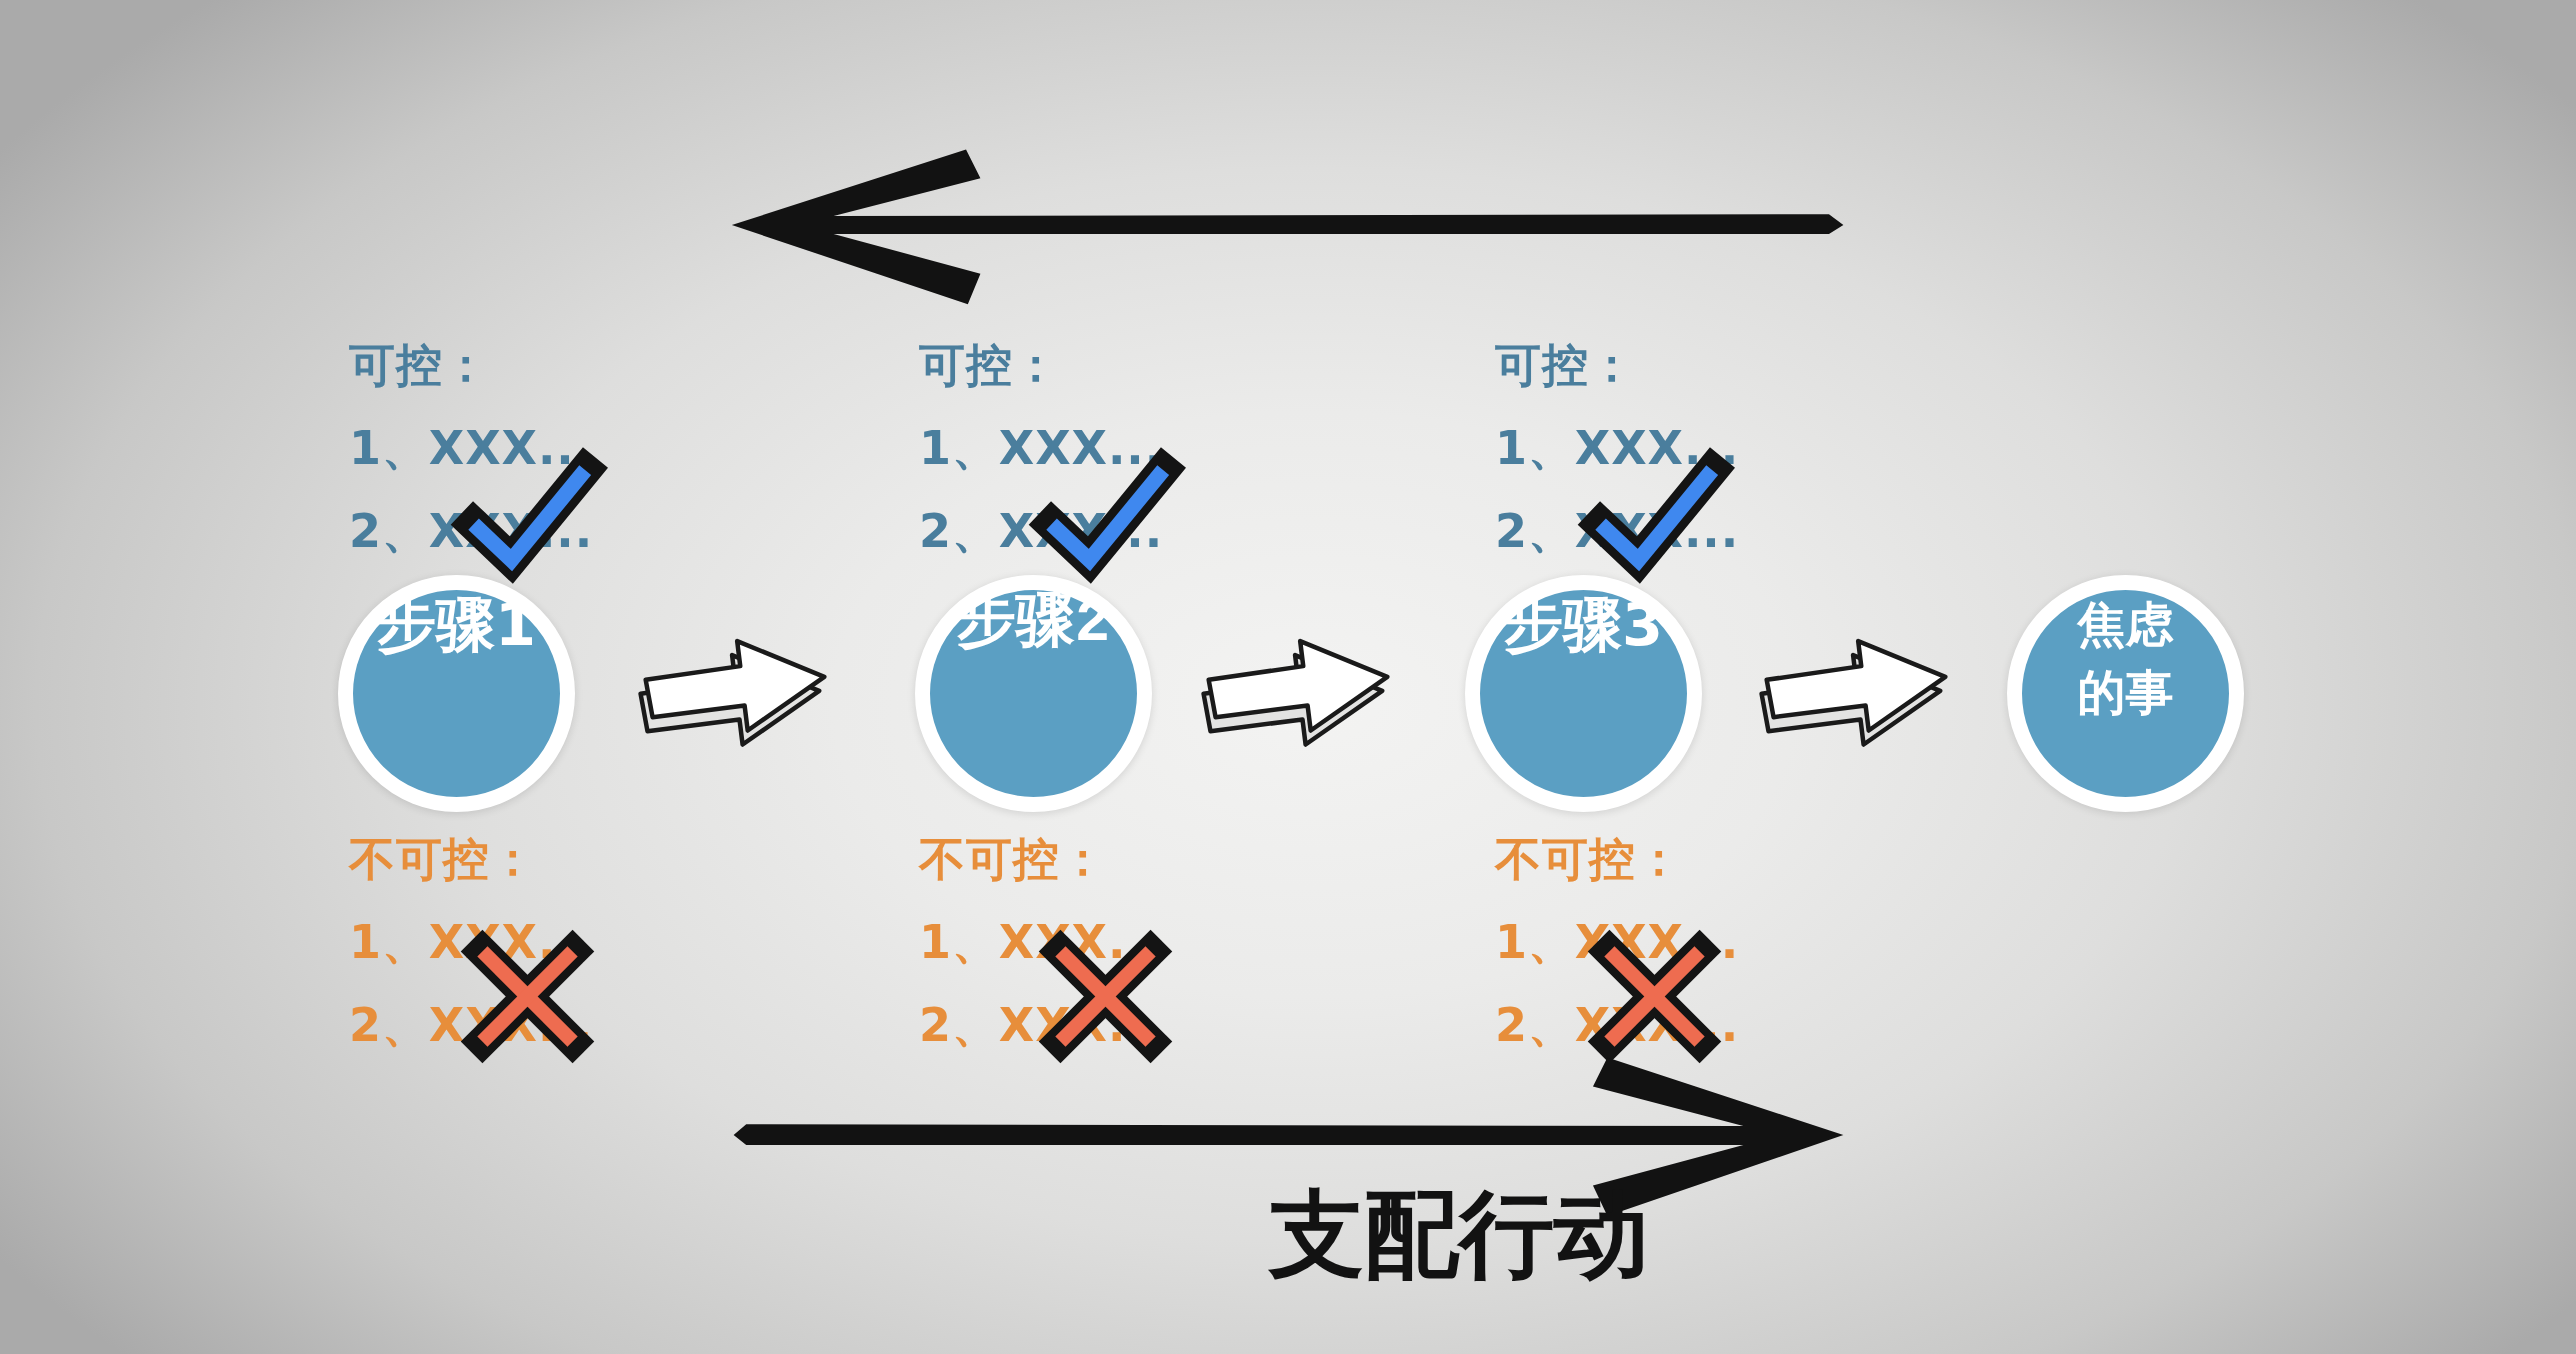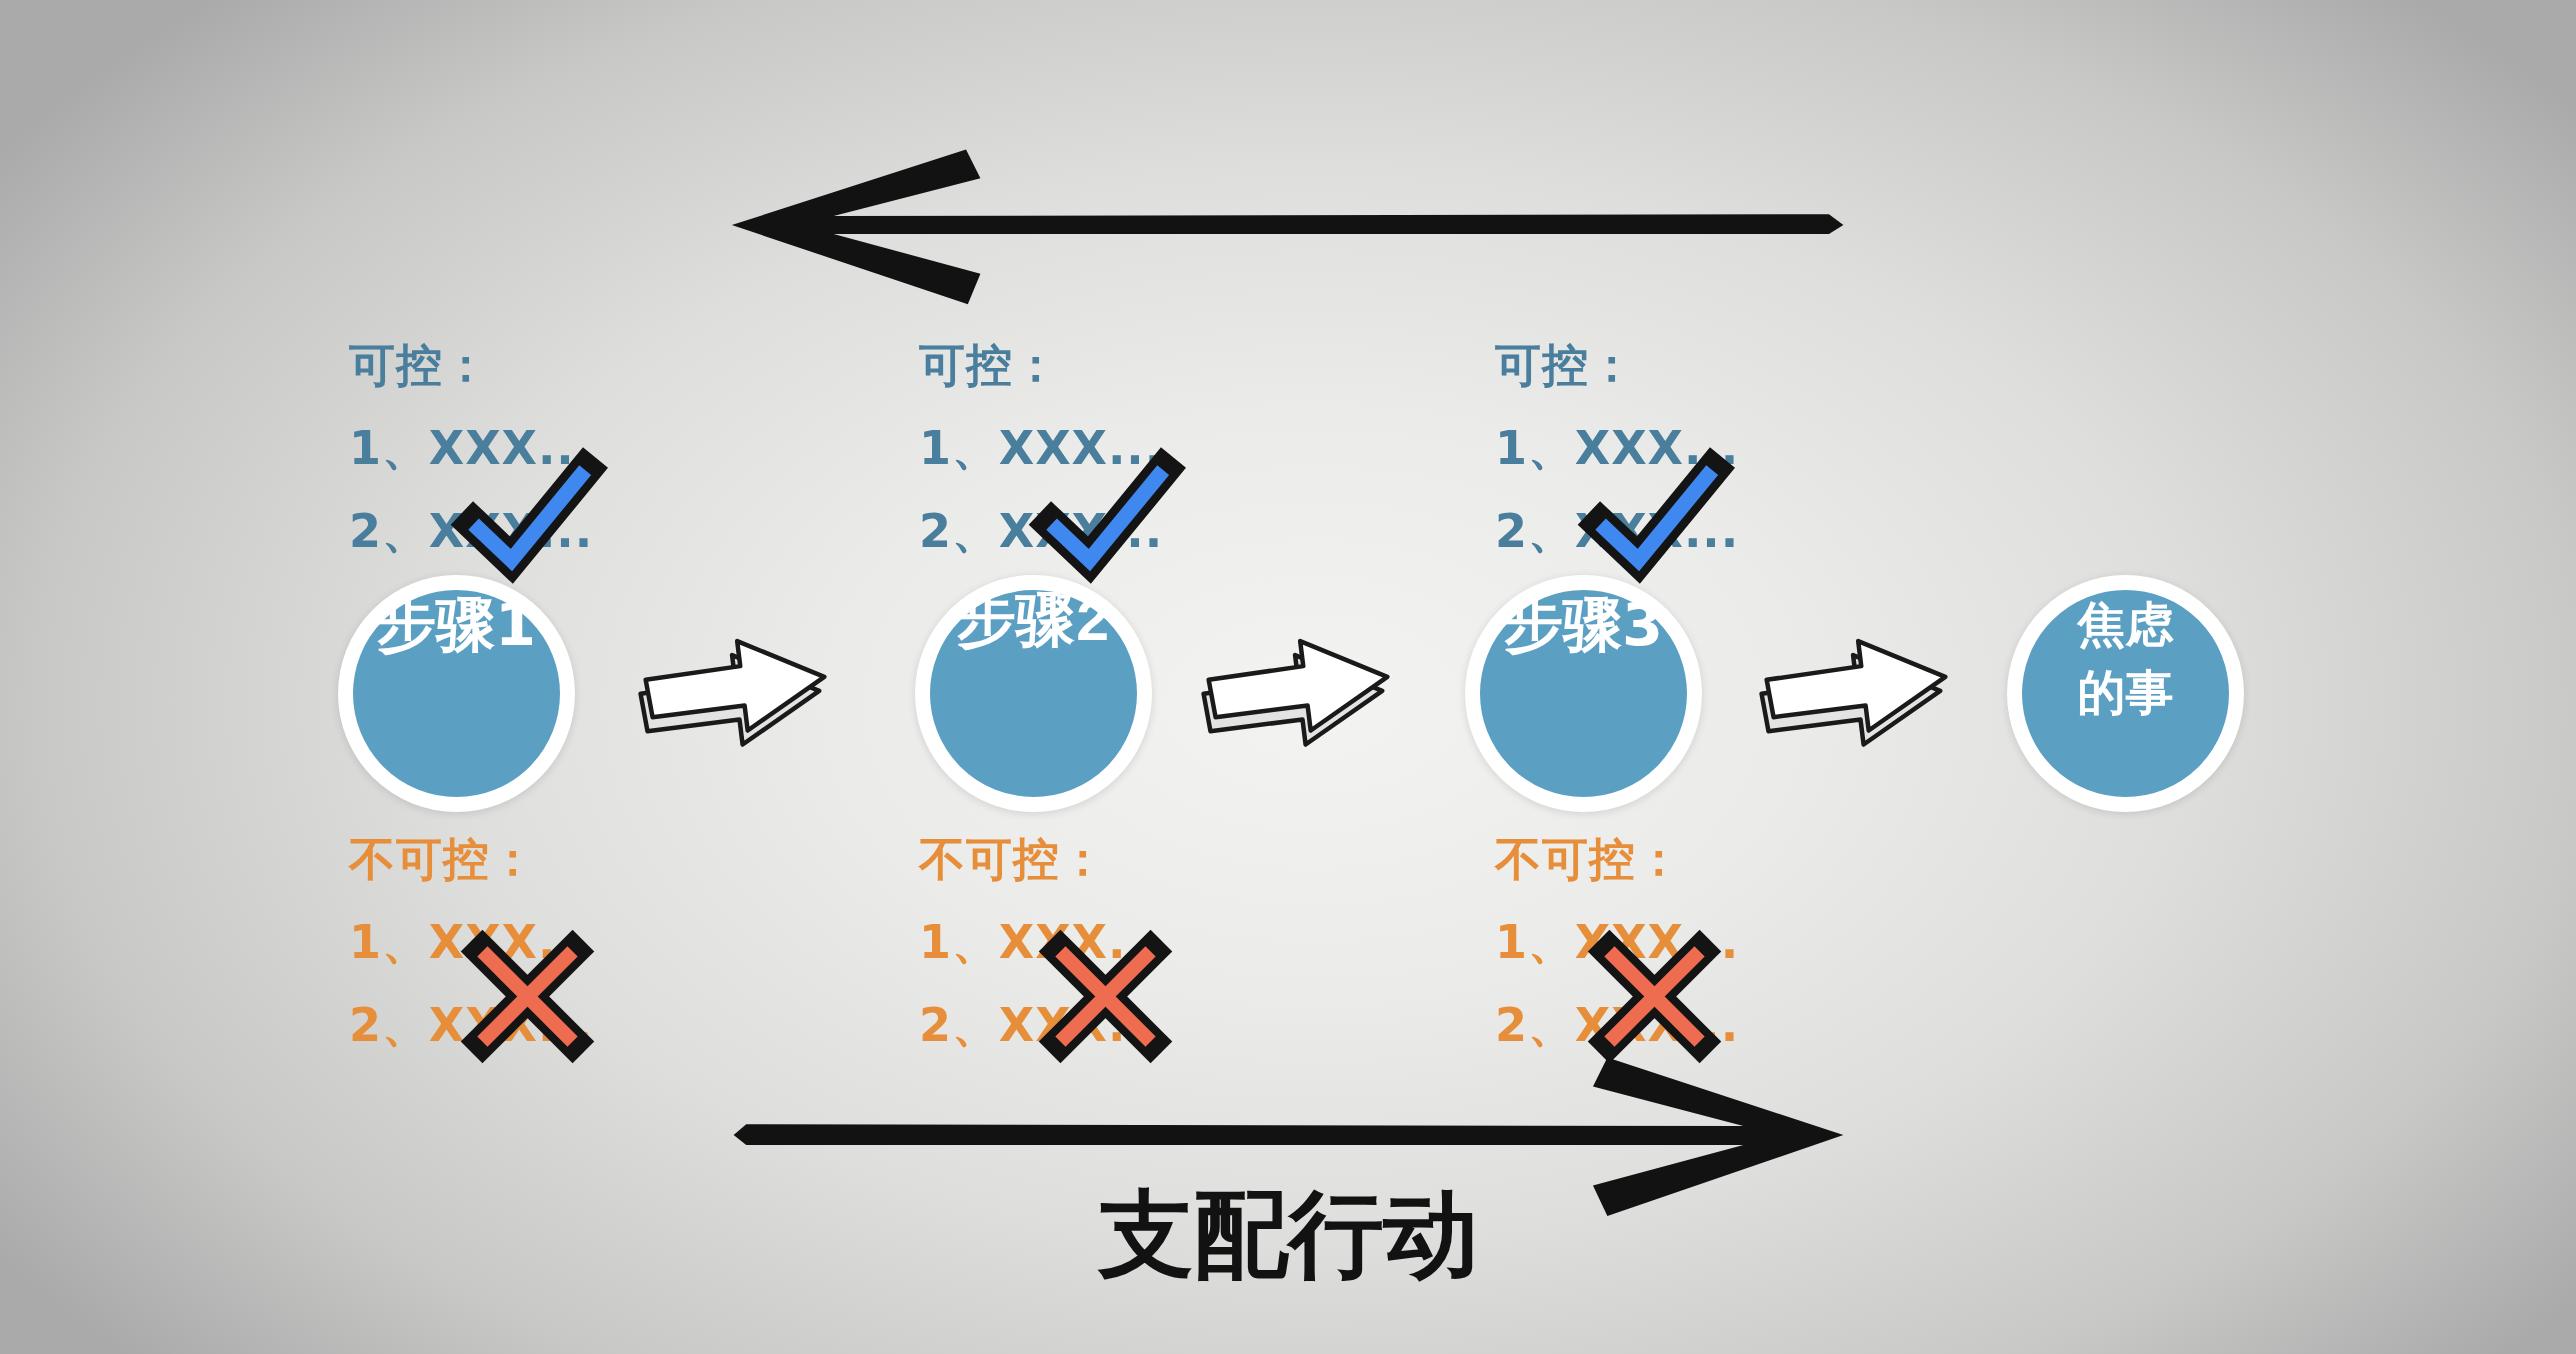--- a/index.html
+++ b/index.html
@@ -17,21 +17,21 @@
 
   .abs { position: absolute; }
 
   .flow-title {
     font-weight: bold;
     color: #121212;
     text-align: center;
     white-space: nowrap;
   }
   .flow-title.top    { left: 928px; top: 65px;  width: 721px; font-size: 101px; line-height: 1.05; }
-  .flow-title.bottom { left: 928px; top: 1185px; width: 721px; font-size: 95px; line-height: 1.05; }
+  .flow-title.bottom { left: 928px; top: 1185px; width: 721px; font-size: 95px; line-height: 1.05; text-align: right; }
 
   .col-text {
     font-weight: bold;
     font-size: 46px;
     line-height: 83px;
     white-space: nowrap;
     letter-spacing: 0.9px;
   }
   .col-text.controllable   { color: #4a7e9d; }
   .col-text.uncontrollable { color: #e78e3b; }

